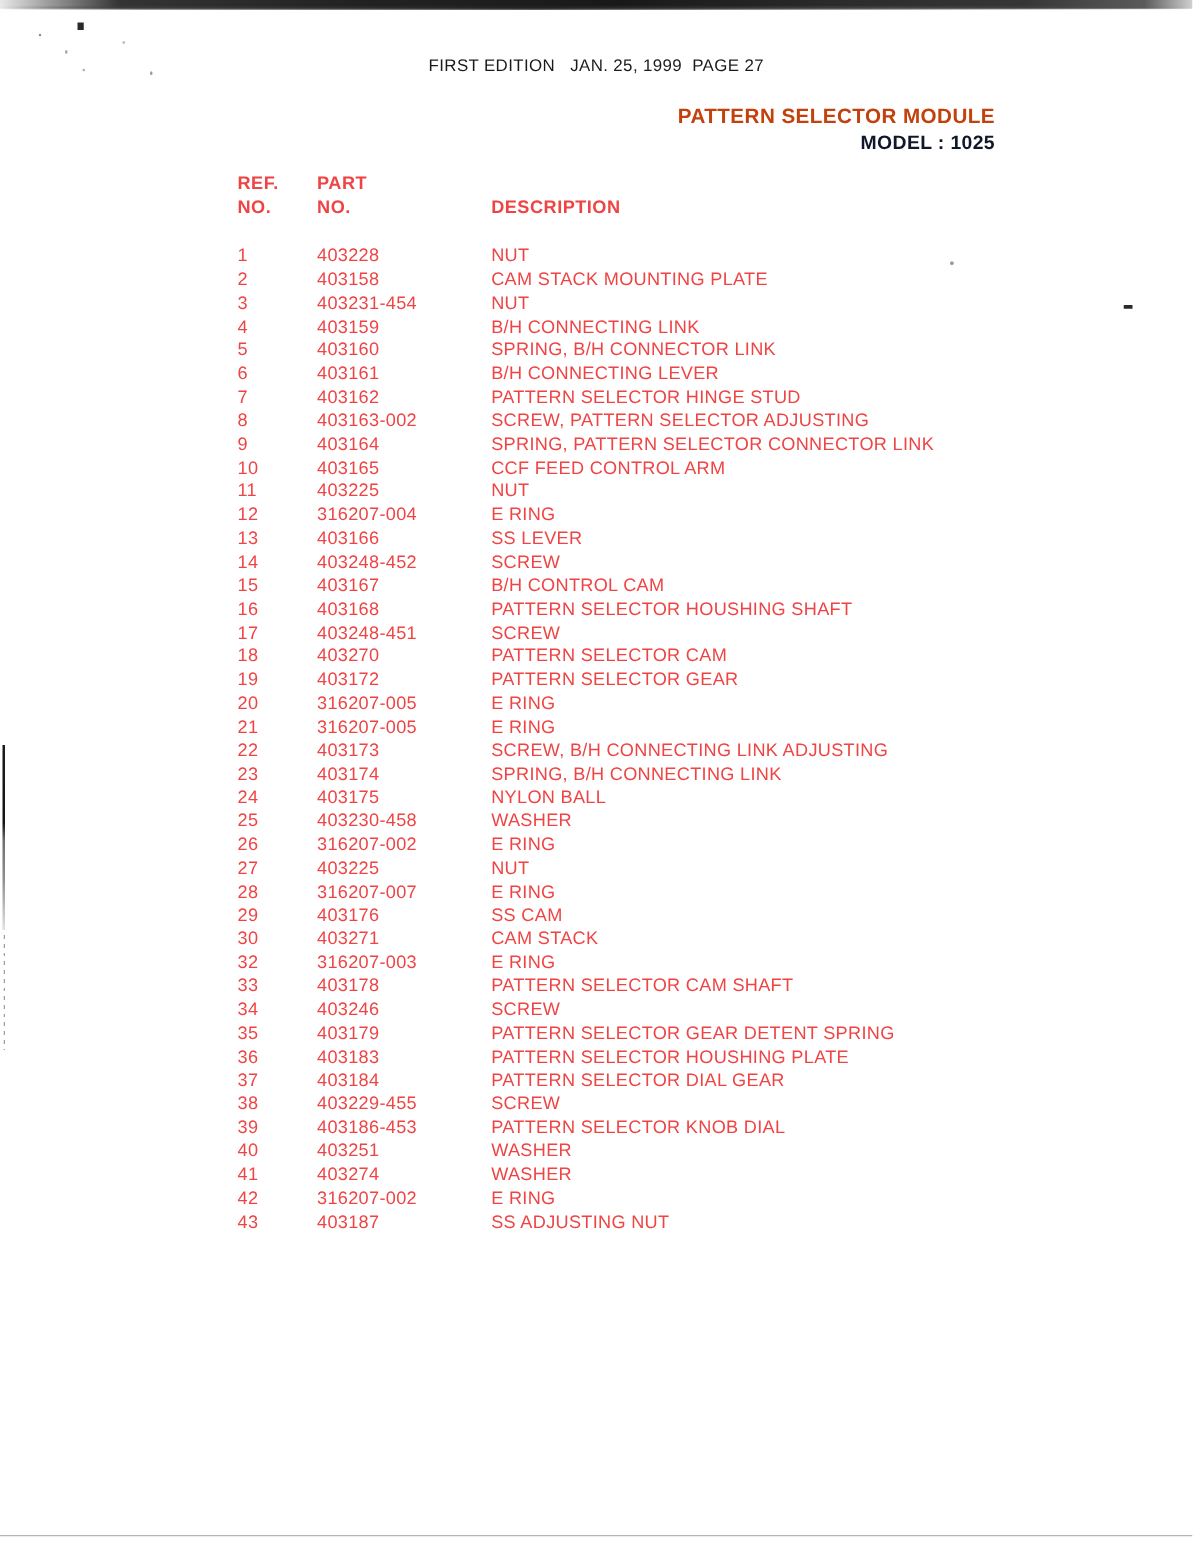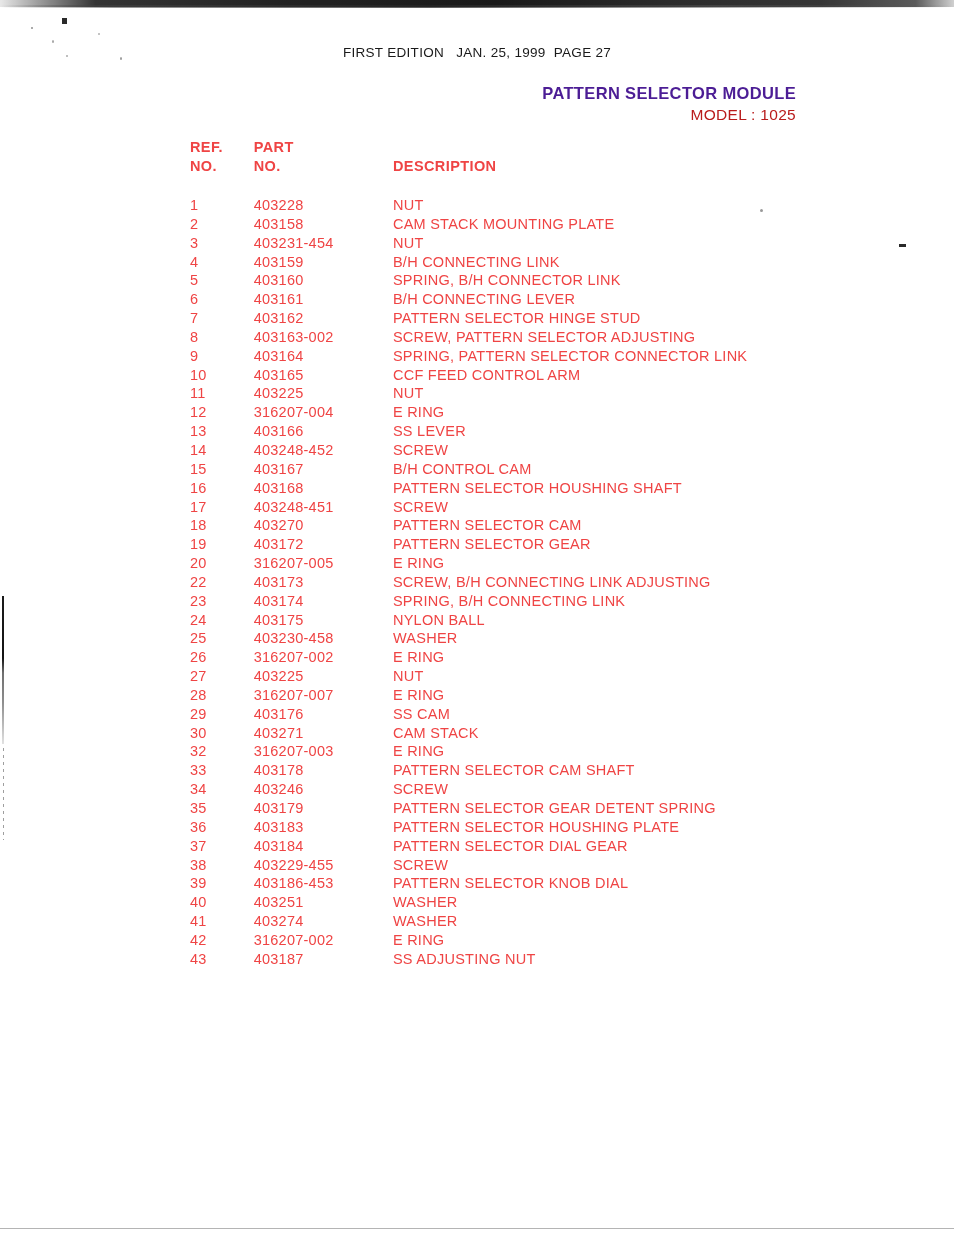--- a/index.html
+++ b/index.html
@@ -82,28 +82,28 @@
     position: absolute;
     left: 300px; top: 83px;
     width: 496px;
     text-align: right;
   }
   .doc-title {
     font-size: 16.5px;
     font-weight: bold;
     letter-spacing: .35px;
     line-height: 21px;
-    color: #4c1d95;
+    color: #c2410c;
   }
   .doc-model {
     font-size: 15.5px;
-    font-weight: normal;
+    font-weight: bold;
     letter-spacing: .3px;
     line-height: 21px;
-    color: #b91c1c;
+    color: #0f172a;
   }
 
   
   .parts-table {
     position: absolute;
     left: 190px; top: 138px;
     width: 640px;
     border-collapse: collapse;
     font-size: 14.5px;
     color: #ef4444;
@@ -272,20 +272,25 @@
           <td class="c-ref">19</td>
           <td class="c-part">403172</td>
           <td class="c-desc">PATTERN SELECTOR GEAR</td>
         </tr>
         <tr>
           <td class="c-ref">20</td>
           <td class="c-part">316207-005</td>
           <td class="c-desc">E RING</td>
         </tr>
         <tr>
+          <td class="c-ref">21</td>
+          <td class="c-part">316207-005</td>
+          <td class="c-desc">E RING</td>
+        </tr>
+        <tr>
           <td class="c-ref">22</td>
           <td class="c-part">403173</td>
           <td class="c-desc">SCREW, B/H CONNECTING LINK ADJUSTING</td>
         </tr>
         <tr>
           <td class="c-ref">23</td>
           <td class="c-part">403174</td>
           <td class="c-desc">SPRING, B/H CONNECTING LINK</td>
         </tr>
         <tr>

